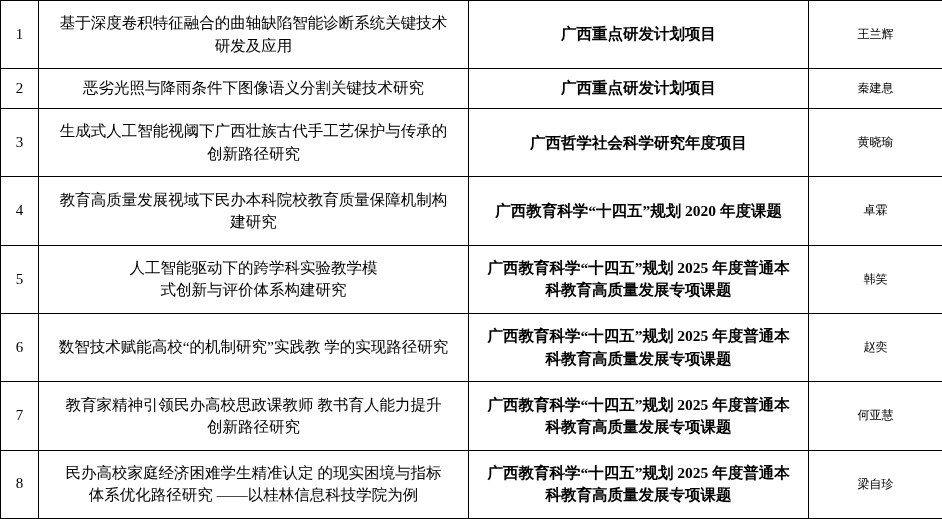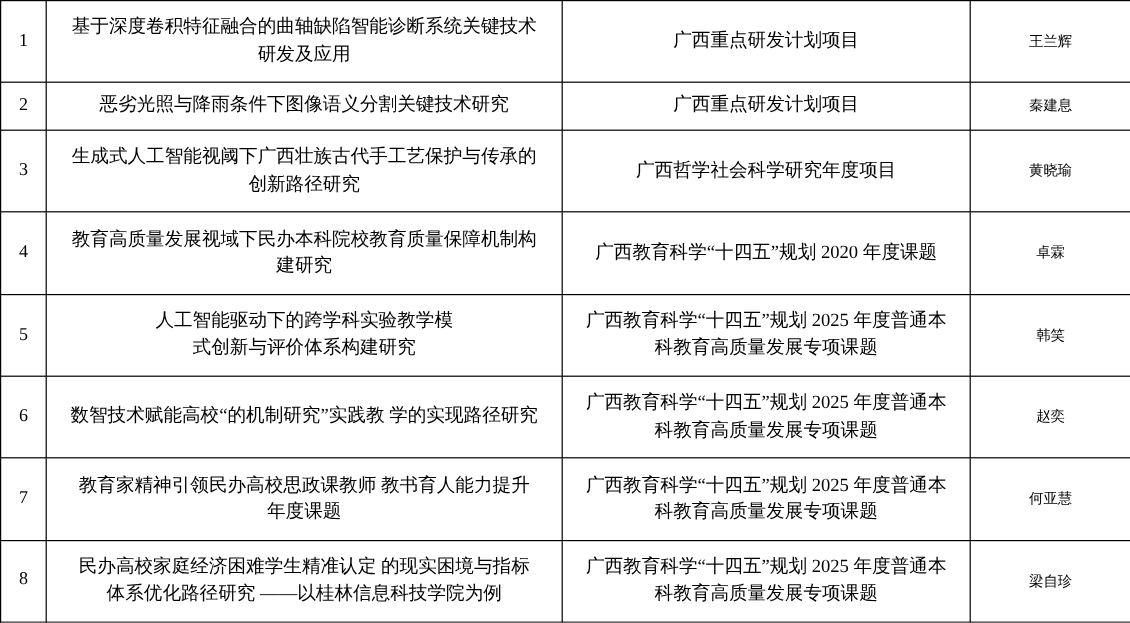--- a/index.html
+++ b/index.html
@@ -46,20 +46,21 @@
   td.title-cell {
     font-size: 15.5px;
     padding-left: 10px;
     padding-right: 10px;
     margin-left: 40px;
   }
   td.category-cell {
     font-size: 15.5px;
     padding-left: 8px;
     padding-right: 8px;
+    font-weight: bold;
   }
   td.person-cell {
     font-size: 12px;
     white-space: nowrap;
   }
   .cell-text {
     display: block;
     white-space: pre-line;
   }
 </style>
@@ -164,21 +165,21 @@
         <td class="person-cell">
             <span class="cell-text">赵奕</span>
           </td>
       </tr>
       <tr>
         <td class="index-cell">
             <span class="cell-text">7</span>
           </td>
         <td class="title-cell">
             <span class="cell-text">教育家精神引领民办高校思政课教师 教书育人能力提升
-年度课题</span>
+创新路径研究</span>
           </td>
         <td class="category-cell">
             <span class="cell-text">广西教育科学“十四五”规划 2025 年度普通本
 科教育高质量发展专项课题</span>
           </td>
         <td class="person-cell">
             <span class="cell-text">何亚慧</span>
           </td>
       </tr>
       <tr>

